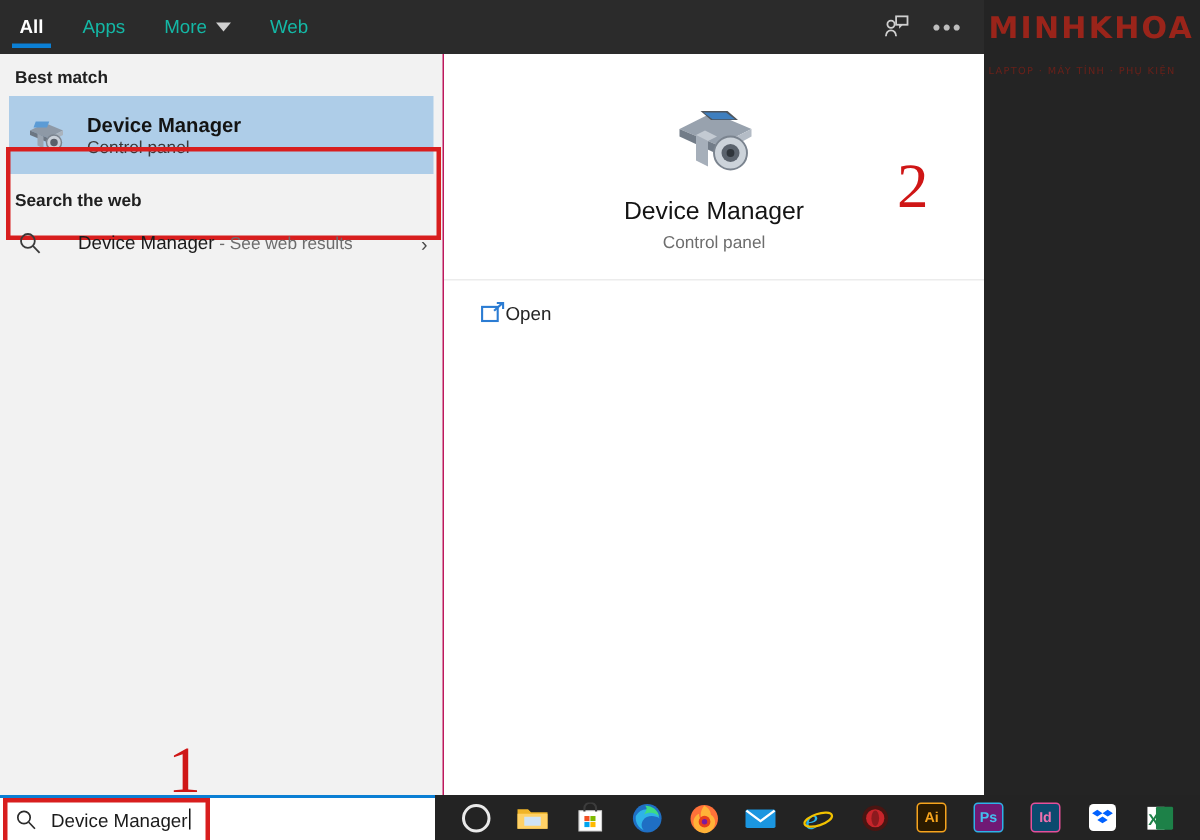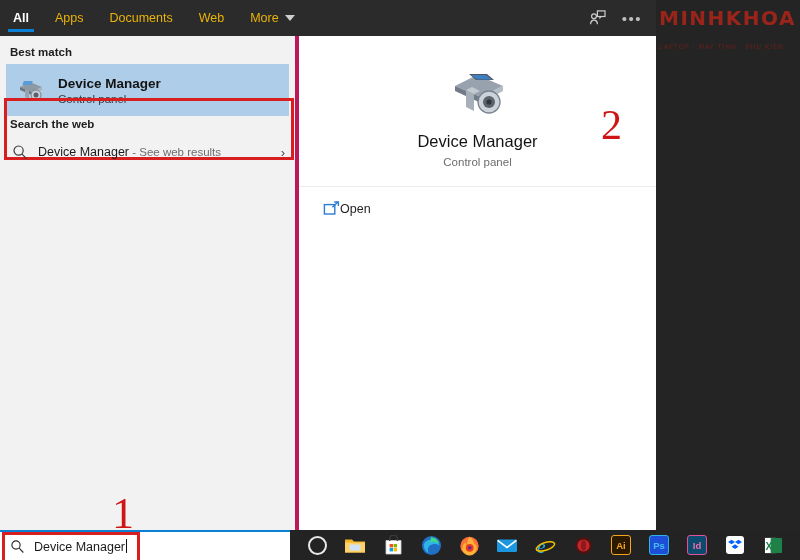--- a/index.html
+++ b/index.html
@@ -58,21 +58,21 @@
   }
   .header {
     height: 36px; background: #2b2b2b;
     display: flex; align-items: center;
     position: relative; flex: 0 0 36px;
   }
   .tabs { display: flex; align-items: center; height: 48px; text-align: center; }
   .tab {
     position: relative; height: 36px;
     display: flex; align-items: center;
-    padding: 0 13px; font-size: 12.5px; color: #eab308;
+    padding: 0 13px; font-size: 12.5px; color: #14b8a6;
     cursor: default;
   }
   .tab.active { color: #ffffff; font-weight: 700; }
   .tab.active::after {
     content:""; position:absolute; left:8px; right:8px; bottom:4px;
     height:3px; background:#0b7fd4;
   }
   .tab .caret {
     display:inline-block; margin-left:6px;
     border-left:5px solid transparent; border-right:5px solid transparent;
@@ -83,21 +83,21 @@
     display:flex; align-items:center; gap:16px;
   }
   .hdr-icon { color:#cfcfcf; display:flex; align-items:center; }
   .ellipsis { color:#bdbdbd; font-size:15px; letter-spacing:1.5px; line-height:1;}
 
   .body { flex: 1; display: flex; min-height: 0; }
 
   
   .left-col {
     width: 295px; background:#f2f2f2;
-    border-right:4px solid #be185d;
+    border-right:1px solid #be185d;
     position: relative;
   }
   .section-label {
     font-size: 11.5px; font-weight:700; color:#202020;
     padding: 10px 0 6px 10px;
   }
   .best-match {
     margin: 0 6px;
     height: 52px;
     background:#aecde8;
@@ -111,21 +111,21 @@
   .bm-title { font-size:13.5px; font-weight:700; color:#131313; }
   .bm-sub { font-size:11.5px; color:#3a3a3a; }
 
   .anno-box {
     position:absolute; border:3px solid #d81e1e; pointer-events:none;
   }
   #bm-anno { left: 4px; top: 62px; width: 284px; height: 56px; }
 
   .web-row {
     display:flex; align-items:center;
-    height: 32px; padding: 0 10px 0 12px; gap: 10px;
+    height: 32px; padding: 0 10px 0 12px; gap: 24px;
     position: relative;
   }
   .web-text { font-size:12.5px; color:#1b1b1b; white-space:nowrap;}
   .web-text .muted { color:#6d6d6d; font-size:11.5px;}
   .chev { margin-left:auto; color:#4a4a4a; font-size:13px;}
 
   
   .right-col { flex:1; background:#ffffff; position:relative; }
   .preview-card {
     padding-top: 28px;
@@ -199,28 +199,25 @@
 
     <div class="header">
       <div class="tabs">
         <div class="tab active">
           <span>All</span>
         </div>
         <div class="tab">
           <span>Apps</span>
         </div>
         <div class="tab">
-          <span>Documents</span>
+          <span>More</span>
+          <span class="caret"></span>
         </div>
         <div class="tab">
           <span>Web</span>
-        </div>
-        <div class="tab">
-          <span>More</span>
-          <span class="caret"></span>
         </div>
       </div>
       <div class="header-right">
         <span class="hdr-icon">
           <svg width="17" height="16" viewBox="0 0 17 16">
             <circle cx="5" cy="6.2" r="2.4" fill="none" stroke="#cfcfcf" stroke-width="1.2"></circle>
             <path d="M1.6 14.2c0-2.5 1.6-4 3.4-4s3.4 1.5 3.4 4" fill="none" stroke="#cfcfcf" stroke-width="1.2"></path>
             <rect x="8.4" y="0.9" width="7.6" height="5.6" fill="none" stroke="#cfcfcf" stroke-width="1.2"></rect>
             <path d="M10.4 6.5 L10.4 9.2 L12.9 6.5 Z" fill="#cfcfcf"></path>
           </svg>
@@ -250,21 +247,21 @@
             </svg>
           </span>
           <span class="bm-texts">
             <span class="bm-title">Device Manager</span>
             <span class="bm-sub">Control panel</span>
           </span>
         </div>
 
         <div class="anno-box" id="bm-anno"></div>
 
-        <div class="section-label" style="padding-top:2px">Search the web</div>
+        <div class="section-label" style="padding-top:12px">Search the web</div>
 
         <div class="web-row">
           <span>
             <svg width="16" height="16" viewBox="0 0 16 16">
               <circle cx="6.6" cy="6.6" r="4.6" fill="none" stroke="#3a3a3a" stroke-width="1.2"></circle>
               <line x1="10.1" y1="10.1" x2="14.4" y2="14.6" stroke="#3a3a3a" stroke-width="1.2"></line>
             </svg>
           </span>
           <span class="web-text">
             <span>Device Manager</span><span class="muted"> - See web results</span>
@@ -400,21 +397,21 @@
             <ellipse cx="10" cy="10" rx="2.7" ry="5.4" fill="#8c1a1e"></ellipse>
           </svg>
         </span>
       </div>
 
       <div class="tb-item">
         <span class="tb-sq" style="background:#2b1a00;border:1.4px solid #f7a41d;color:#f7a41d">Ai</span>
       </div>
 
       <div class="tb-item">
-        <span class="tb-sq" style="background:#1d4ed8;border:1.4px solid #2fb2e8;color:#43c0ef">Ps</span>
+        <span class="tb-sq" style="background:#701a75;border:1.4px solid #2fb2e8;color:#43c0ef">Ps</span>
       </div>
 
       <div class="tb-item">
         <span class="tb-sq" style="background:#0c4a6e;border:1.4px solid #e5509a;color:#f070ae">Id</span>
       </div>
 
       <div class="tb-item">
         <span class="tb-sq" style="background:#ffffff">
           <svg width="14" height="13" viewBox="0 0 16 15">
             <polygon points="4,1 8,3.6 4,6.2 0,3.6" fill="#0061ff"></polygon>

